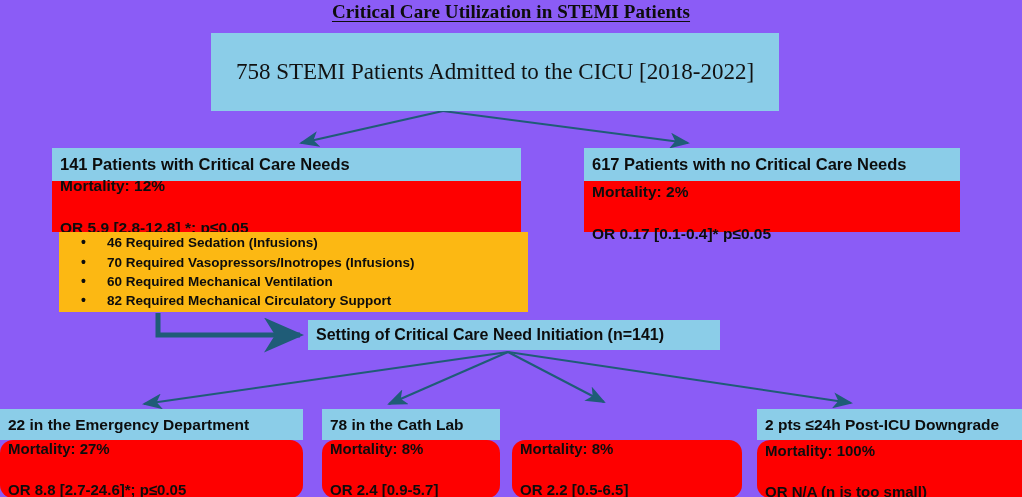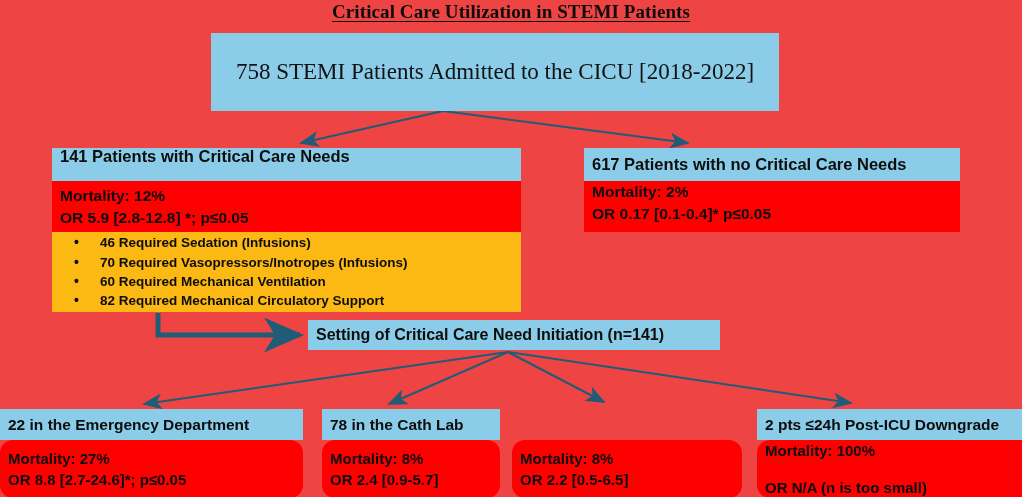--- a/index.html
+++ b/index.html
@@ -4,21 +4,21 @@
 <style>
   html, body {
     margin: 0;
     padding: 0;
     background: #ffffff;
   }
   #page {
     position: relative;
     width: 1022px;
     height: 497px;
-    background: #ef4444;
+    background: #8b5cf6;
     overflow: hidden;
     font-family: "Liberation Sans", sans-serif;
   }
   .title {
     position: absolute;
     left: 0;
     top: 1px;
     width: 1022px;
     text-align: center;
     font-family: "Liberation Serif", serif;
@@ -33,20 +33,21 @@
     position: absolute;
     box-sizing: border-box;
   }
   .band-blue {
     background: #8BCDE8;
     color: #0d0d0d;
   }
   .band-red {
     background: #FE0000;
     color: #0d0d0d;
+    gap: 20px;
   }
   .band-orange {
     background: #FCB813;
     color: #0d0d0d;
   }
   
   #top-box {
     left: 211px;
     top: 33px;
     width: 568px;
@@ -74,28 +75,28 @@
     font-weight: 600;
     line-height: 1.42;
     white-space: nowrap;
   }
   .pad-l {
     padding-left: 8px;
   }
   
   #left-hdr {
     left: 52px; top: 148px; width: 469px; height: 33px;
-    display: flex; align-items: flex-start;
+    display: flex; align-items: center;
   }
   #left-red {
     left: 52px; top: 181px; width: 469px; height: 51px;
     display: flex; flex-direction: column; justify-content: center;
   }
   #left-orange {
-    left: 52px; top: 232px; width: 469px; height: 80px;
+    left: 59px; top: 232px; width: 469px; height: 80px;
     display: flex; flex-direction: column; justify-content: center;
   }
   #left-orange ul {
     margin: 0; padding: 0 0 0 22px; list-style: none;
   }
   #left-orange li {
     font-size: 13.5px;
     font-weight: 600;
     line-height: 1.43;
     white-space: nowrap;

